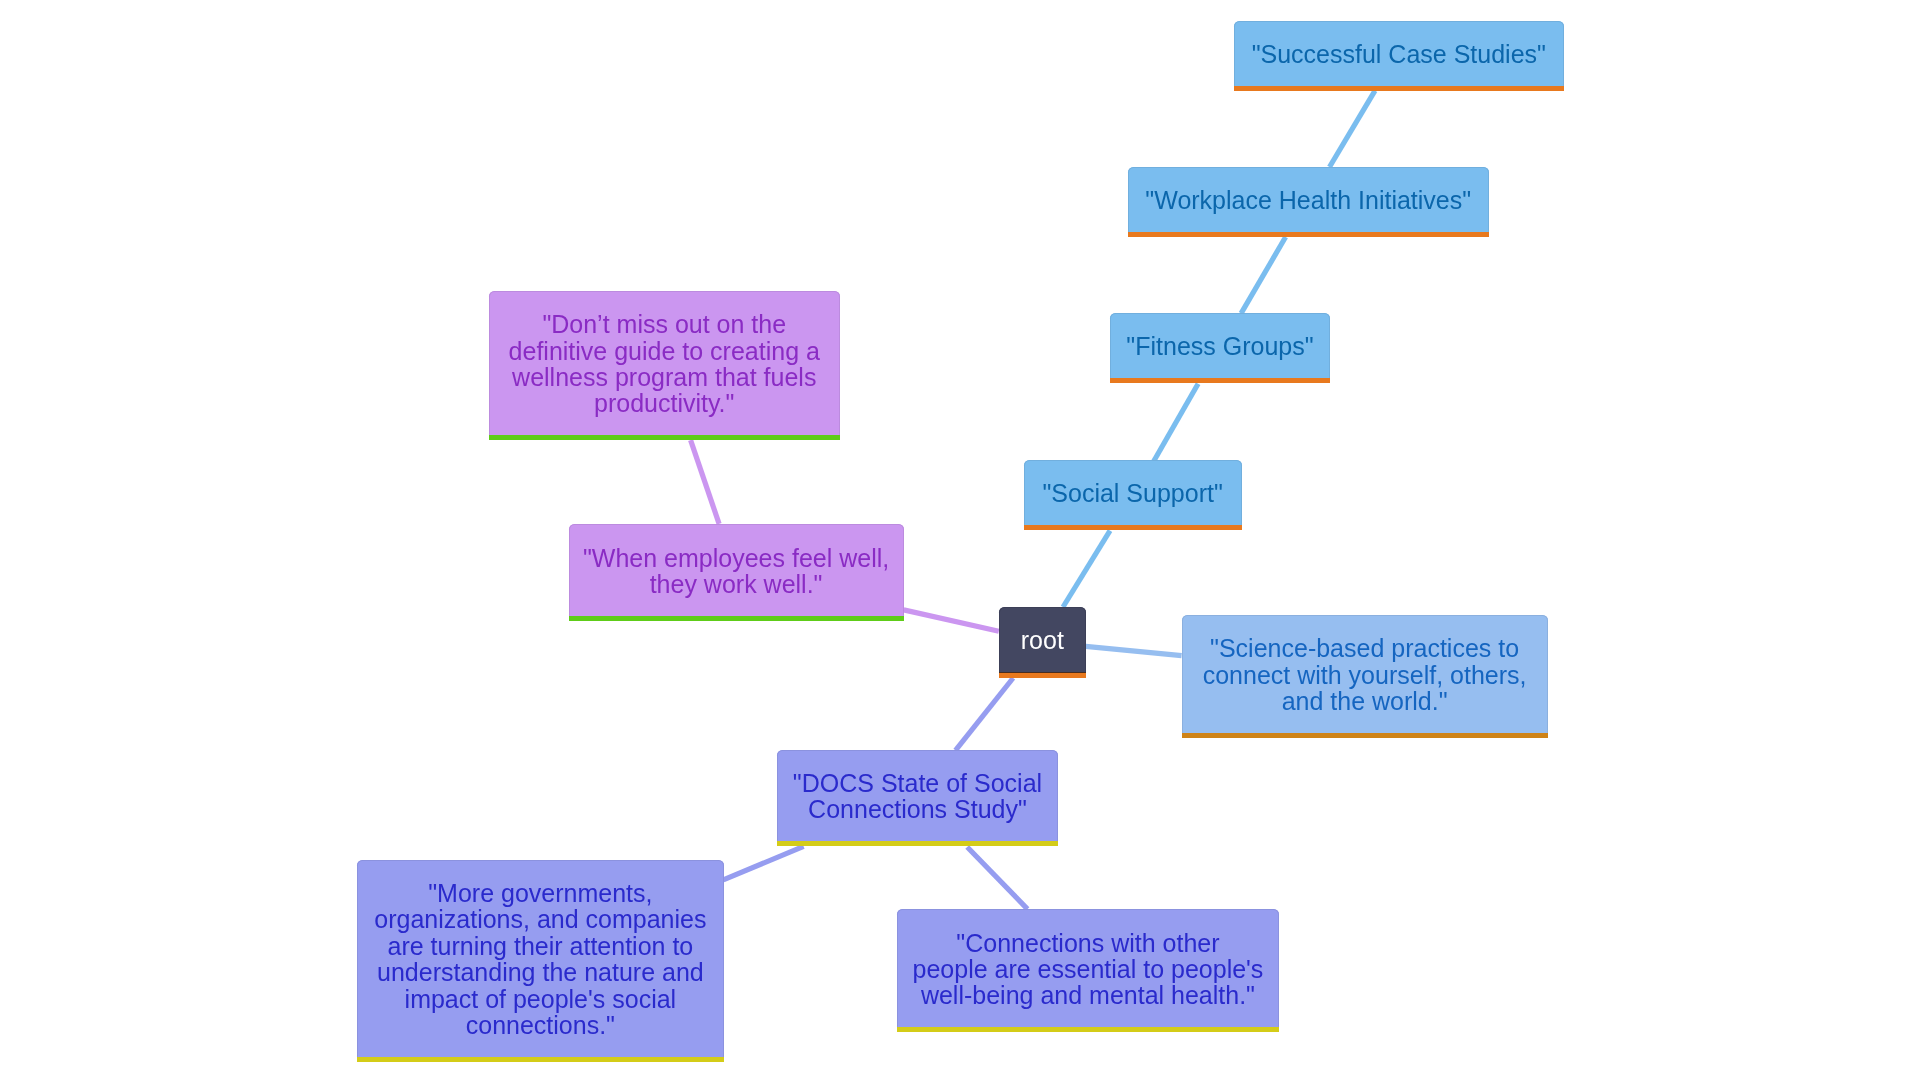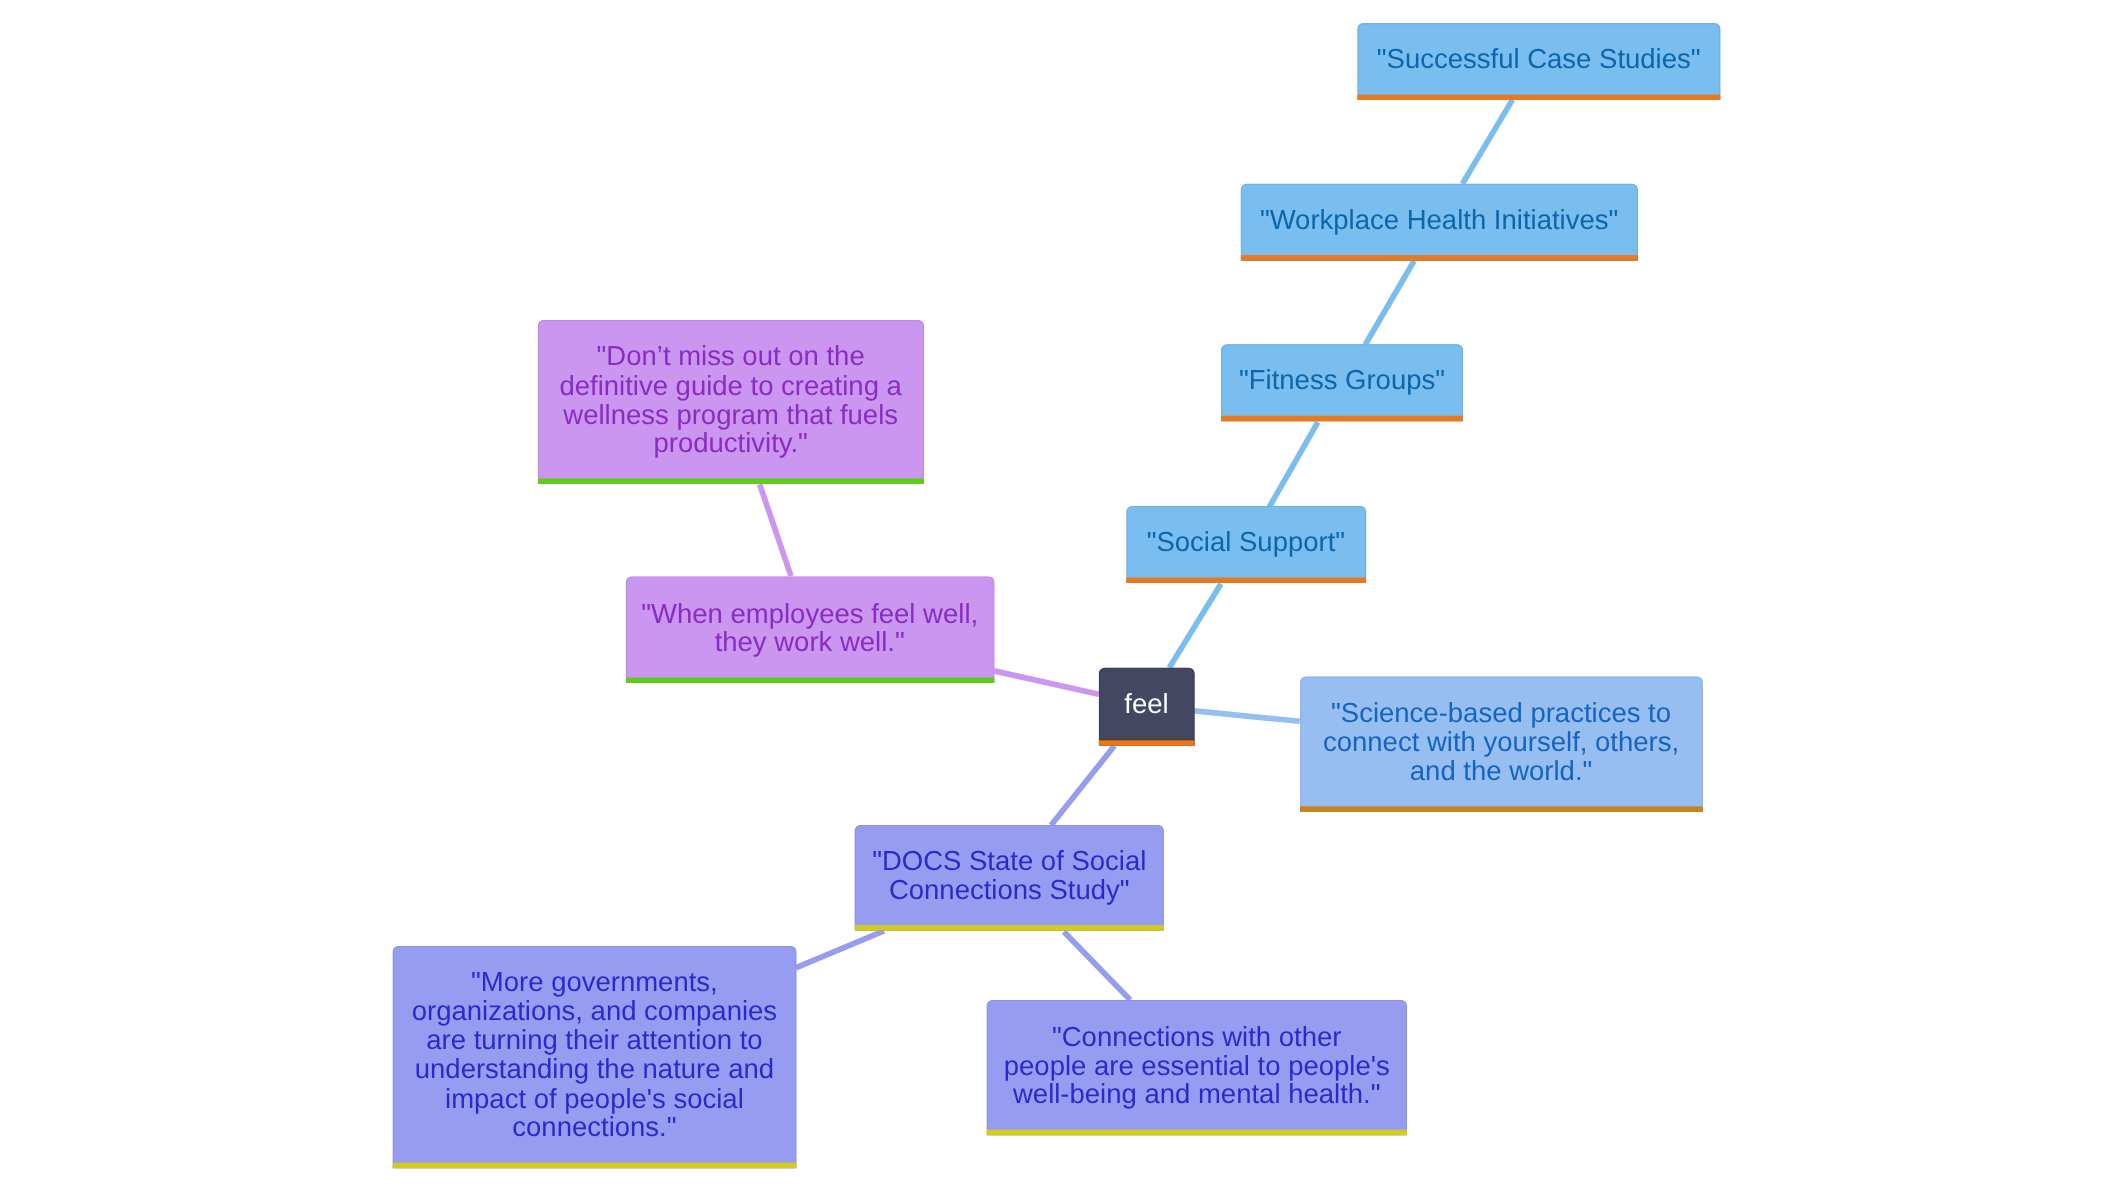--- a/index.html
+++ b/index.html
@@ -40,21 +40,21 @@
     <line class="edge" x1="1085.8" y1="646.3" x2="1181.6" y2="655.7" stroke="#96BEF0" stroke-width="5.2"></line>
     <line class="edge" x1="998.8" y1="631.2" x2="903.7" y2="609.9" stroke="#CB96F0" stroke-width="5.2"></line>
     <line class="edge" x1="719.1" y1="523.8" x2="690.6" y2="440.2" stroke="#CB96F0" stroke-width="5.2"></line>
     <line class="edge" x1="1013.1" y1="678" x2="955.5" y2="750.3" stroke="#969DF0" stroke-width="5.2"></line>
     <line class="edge" x1="803.6" y1="846.3" x2="723.3" y2="879.9" stroke="#969DF0" stroke-width="5.2"></line>
     <line class="edge" x1="967.2" y1="847" x2="1027.5" y2="909.1" stroke="#969DF0" stroke-width="5.2"></line>
   </svg>
 
   <div id="node-layer">
   <div class="node" style="left: 998.8px; top: 607px; width: 87px; height: 71px; background: rgb(67, 71, 97); box-shadow: rgb(60, 63, 87) 0px 0px 0px 1px inset;">
-    <div class="node-label" style="color: rgb(255, 255, 255); padding-bottom: 4px;">feel</div>
+    <div class="node-label" style="color: rgb(255, 255, 255); padding-bottom: 4px;">root</div>
     <div class="node-bar" style="height: 6px; background: rgb(232, 121, 30); box-shadow: rgb(199, 104, 25) 0px 0.8px 0px 0px; border-top: 1.6px solid rgb(74, 46, 32);"></div>
   </div>
   <div class="node" style="left: 1233.8px; top: 20.8px; width: 330px; height: 69.8px; background: rgb(122, 189, 239); box-shadow: rgb(113, 175, 222) 0px 0px 0px 1px inset;">
     <div class="node-label" style="color: rgb(11, 102, 171); padding-bottom: 3px;">"Successful Case Studies"</div>
     <div class="node-bar" style="height: 5px; background: rgb(232, 121, 30); box-shadow: rgb(199, 104, 25) 0px 0.8px 0px 0px;"></div>
   </div>
   <div class="node" style="left: 1127.5px; top: 167px; width: 361.5px; height: 70px; background: rgb(122, 189, 239); box-shadow: rgb(113, 175, 222) 0px 0px 0px 1px inset;">
     <div class="node-label" style="color: rgb(11, 102, 171); padding-bottom: 3px;">"Workplace Health Initiatives"</div>
     <div class="node-bar" style="height: 5px; background: rgb(232, 121, 30); box-shadow: rgb(199, 104, 25) 0px 0.8px 0px 0px;"></div>
   </div>

